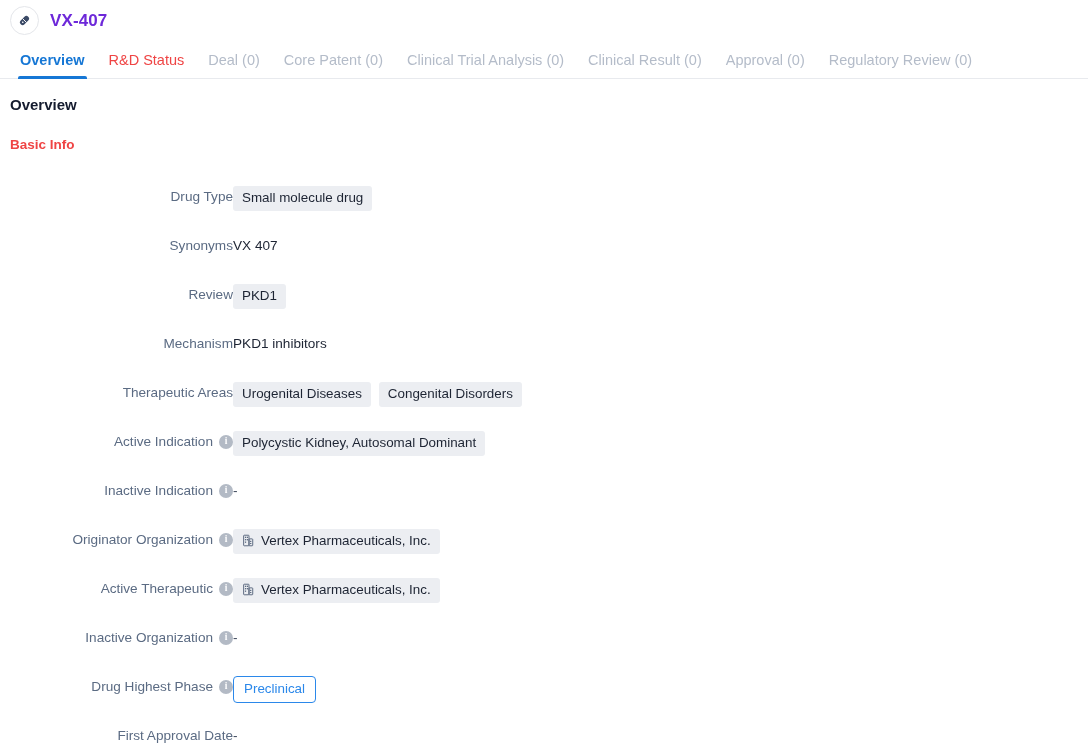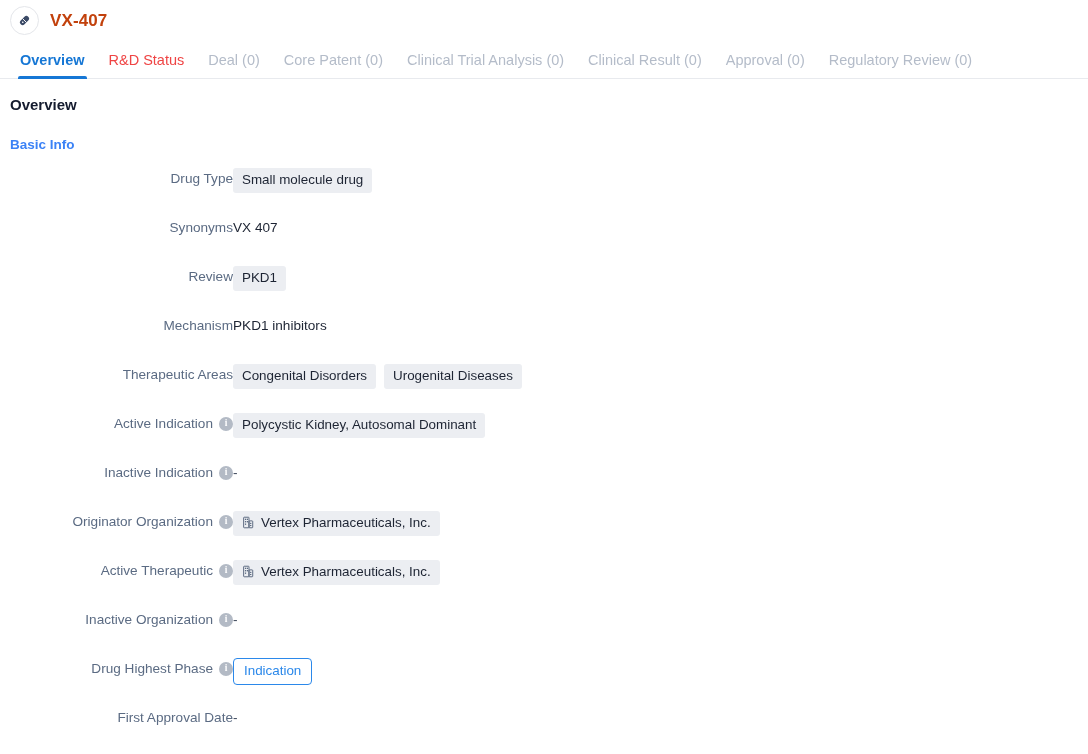--- a/index.html
+++ b/index.html
@@ -25,21 +25,21 @@
     border-radius: 50%;
     background: #ffffff;
     border: 1px solid #e4e6ea;
     display: flex; align-items: center; justify-content: center;
     flex: none;
   }
   .drug-avatar svg { display: block; }
   .drug-title {
     font-size: 17px;
     font-weight: bold;
-    color: #c2410c;
+    color: #6d28d9;
     letter-spacing: .1px;
     white-space: nowrap;
   }
 
   
   .tabbar {
     height: 38px;
     display: flex;
     align-items: stretch;
     border-bottom: 1px solid #e8eaee;
@@ -74,22 +74,22 @@
   .section-title {
     font-size: 15px;
     font-weight: bold;
     color: #141b2e;
     margin: 0 0 26px 0;
     line-height: 1;
   }
   .subsection-title {
     font-size: 13.5px;
     font-weight: bold;
-    color: #3b82f6;
-    margin: 0 0 16px 0;
+    color: #ef4444;
+    margin: 0 0 34px 0;
     line-height: 1;
   }
 
   .row {
     display: flex;
     align-items: flex-start;
     min-height: 49px;
   }
   .row-label {
     width: 223px;
@@ -232,22 +232,22 @@
           </div>
           <div class="row-value">
             <span class="plain-value">PKD1 inhibitors</span>
           </div>
         </div>
         <div class="row">
           <div class="row-label">
             <span>Therapeutic Areas</span>
           </div>
           <div class="row-value">
+            <span class="chip">Urogenital Diseases</span>
             <span class="chip">Congenital Disorders</span>
-            <span class="chip">Urogenital Diseases</span>
           </div>
         </div>
         <div class="row">
           <div class="row-label">
             <span>Active Indication</span>
             <span class="info-icon">i</span>
           </div>
           <div class="row-value">
             <span class="chip">Polycystic Kidney, Autosomal Dominant</span>
           </div>
@@ -317,21 +317,21 @@
           <div class="row-value">
             <span class="dash-value">-</span>
           </div>
         </div>
         <div class="row">
           <div class="row-label">
             <span>Drug Highest Phase</span>
             <span class="info-icon">i</span>
           </div>
           <div class="row-value">
-            <span class="badge-outline">Indication</span>
+            <span class="badge-outline">Preclinical</span>
           </div>
         </div>
         <div class="row">
           <div class="row-label">
             <span>First Approval Date</span>
           </div>
           <div class="row-value">
             <span class="dash-value">-</span>
           </div>
         </div>

